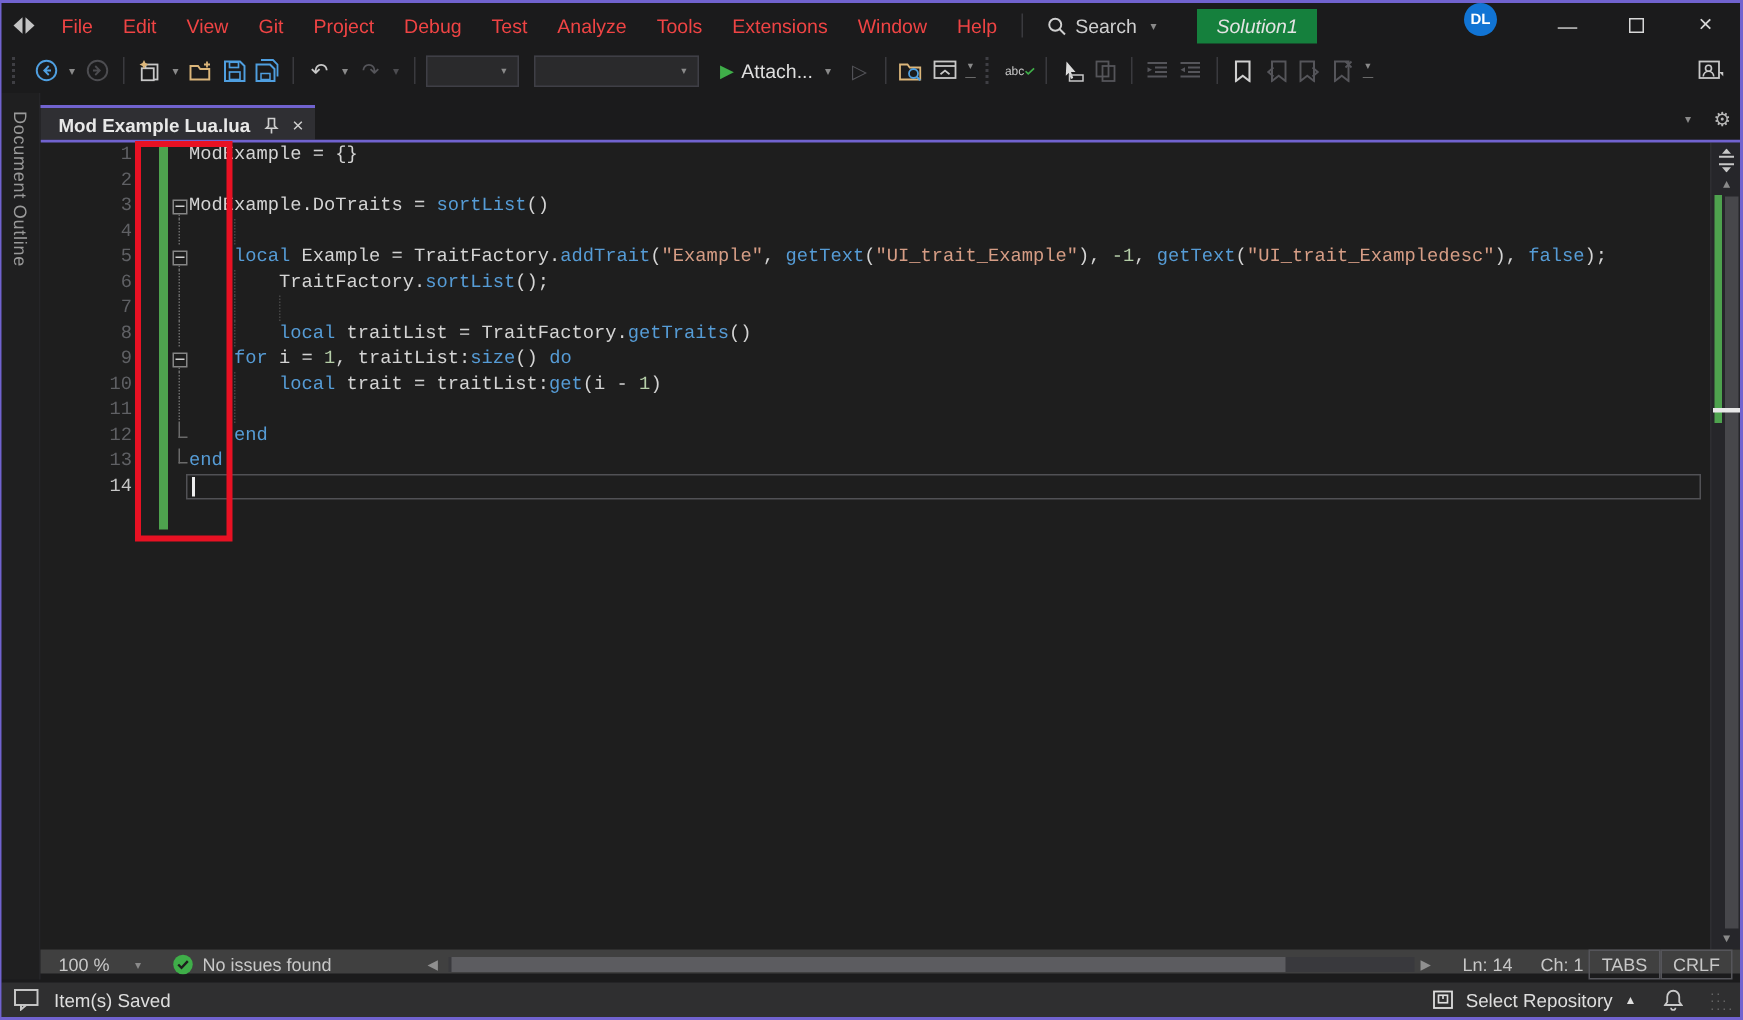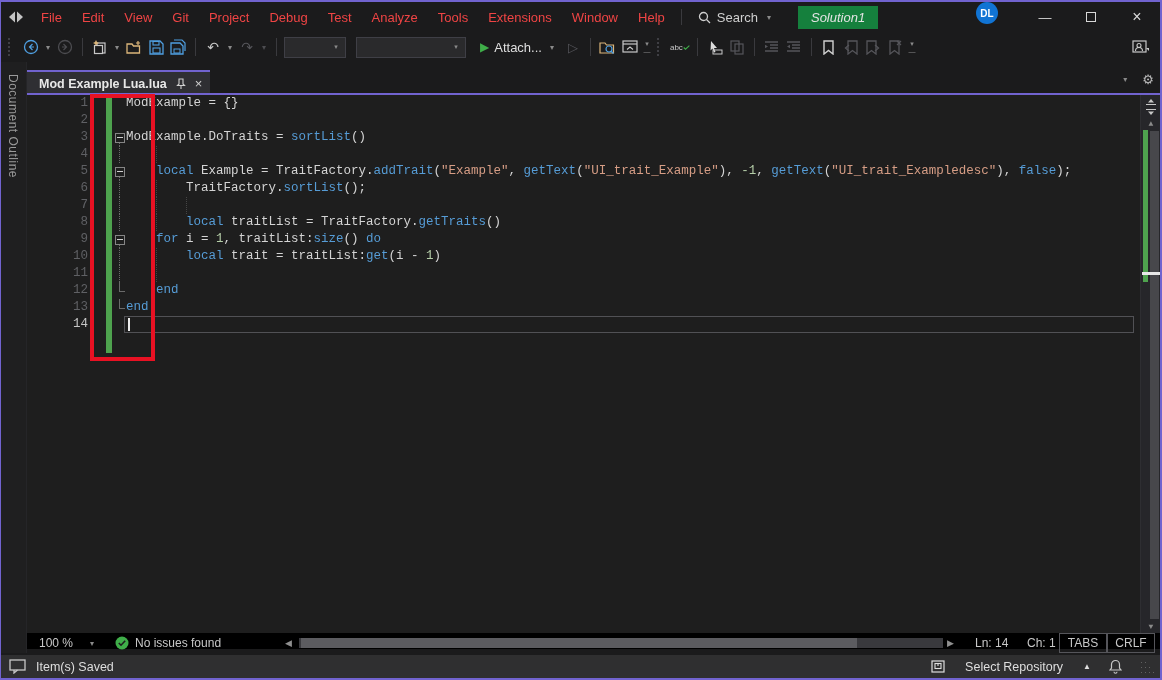--- a/index.html
+++ b/index.html
@@ -77,39 +77,39 @@
 
   
   .vsb{position:absolute;right:0;top:2px;width:20px;bottom:0;background:#26262a;border-left:1px solid #2e2e32;}
   .vsb .split{position:absolute;left:1px;top:2px;width:18px;height:20px;display:flex;align-items:center;justify-content:center;color:#c8c8c8;}
   .vsb .arr{position:absolute;left:0;width:20px;text-align:center;color:#8a8a8a;font-size:8px;}
   .vsb .thumb{position:absolute;left:9px;top:36px;bottom:14px;width:9px;background:#47474b;}
   .vsb .ann{position:absolute;left:2px;top:35px;width:5px;height:152px;background:var(--change_green);}
   .vsb .mark{position:absolute;left:1px;top:177px;width:18px;height:3px;background:#e8e8e8;}
 
   
-  .estatus{position:absolute;left:27px;top:633px;right:2px;height:16px;background:#000000;font-size:12px;color:#c8c8c8;}
+  .estatus{position:absolute;left:27px;top:633px;right:2px;height:16px;background:#404040;font-size:12px;color:#c8c8c8;}
   .estatus .zoomdd{position:absolute;left:6px;top:0;height:20px;display:flex;align-items:center;gap:14px;padding:0 6px;}
   .estatus .chk{position:absolute;left:88px;top:3px;}
   .estatus .issues{position:absolute;left:108px;top:0;line-height:20px;}
   .hs-larr{position:absolute;left:258px;top:0;line-height:20px;color:#8f8f8f;font-size:9px;}
   .hs-track{position:absolute;left:272px;top:5px;width:644px;height:10px;background:#39393d;}
   .hs-thumb{position:absolute;left:2px;top:0;width:556px;height:10px;background:#5c5c60;}
   .hs-rarr{position:absolute;left:920px;top:0;line-height:20px;color:#8f8f8f;font-size:9px;}
   .pos-ln{position:absolute;left:948px;top:0;line-height:20px;}
   .pos-ch{position:absolute;left:1000px;top:0;line-height:20px;}
   .modebox{position:absolute;top:0;height:20px;width:48px;border:1px solid #55555a;display:flex;align-items:center;justify-content:center;}
   .modebox.tabs{left:1032px;}
   .modebox.eol{left:1080px;}
 
   
   .statusbar{position:absolute;left:1px;right:2px;top:655px;height:23px;background:#2f2f30;display:flex;align-items:center;font-size:12.5px;color:#dedede;}
   .statusbar .msg{margin-left:8px;display:flex;align-items:flex-end;gap:10px;}
   .sb-right{margin-left:auto;display:flex;align-items:center;gap:10px;margin-right:6px;}
-  .repo{display:flex;align-items:center;gap:20px;padding:0 8px;}
+  .repo{display:flex;align-items:center;gap:8px;padding:0 8px;}
   .up-tri{font-size:8px;color:#dedede;}
   .gripdots{width:14px;height:14px;color:#6a6a6a;font-size:9px;line-height:5px;letter-spacing:1px;margin-left:8px;}
 </style>
 </head>
 <body>
 
 <div class="win">
   <div class="wb t"></div>
   <div class="wb b"></div>
   <div class="wb l"></div>

